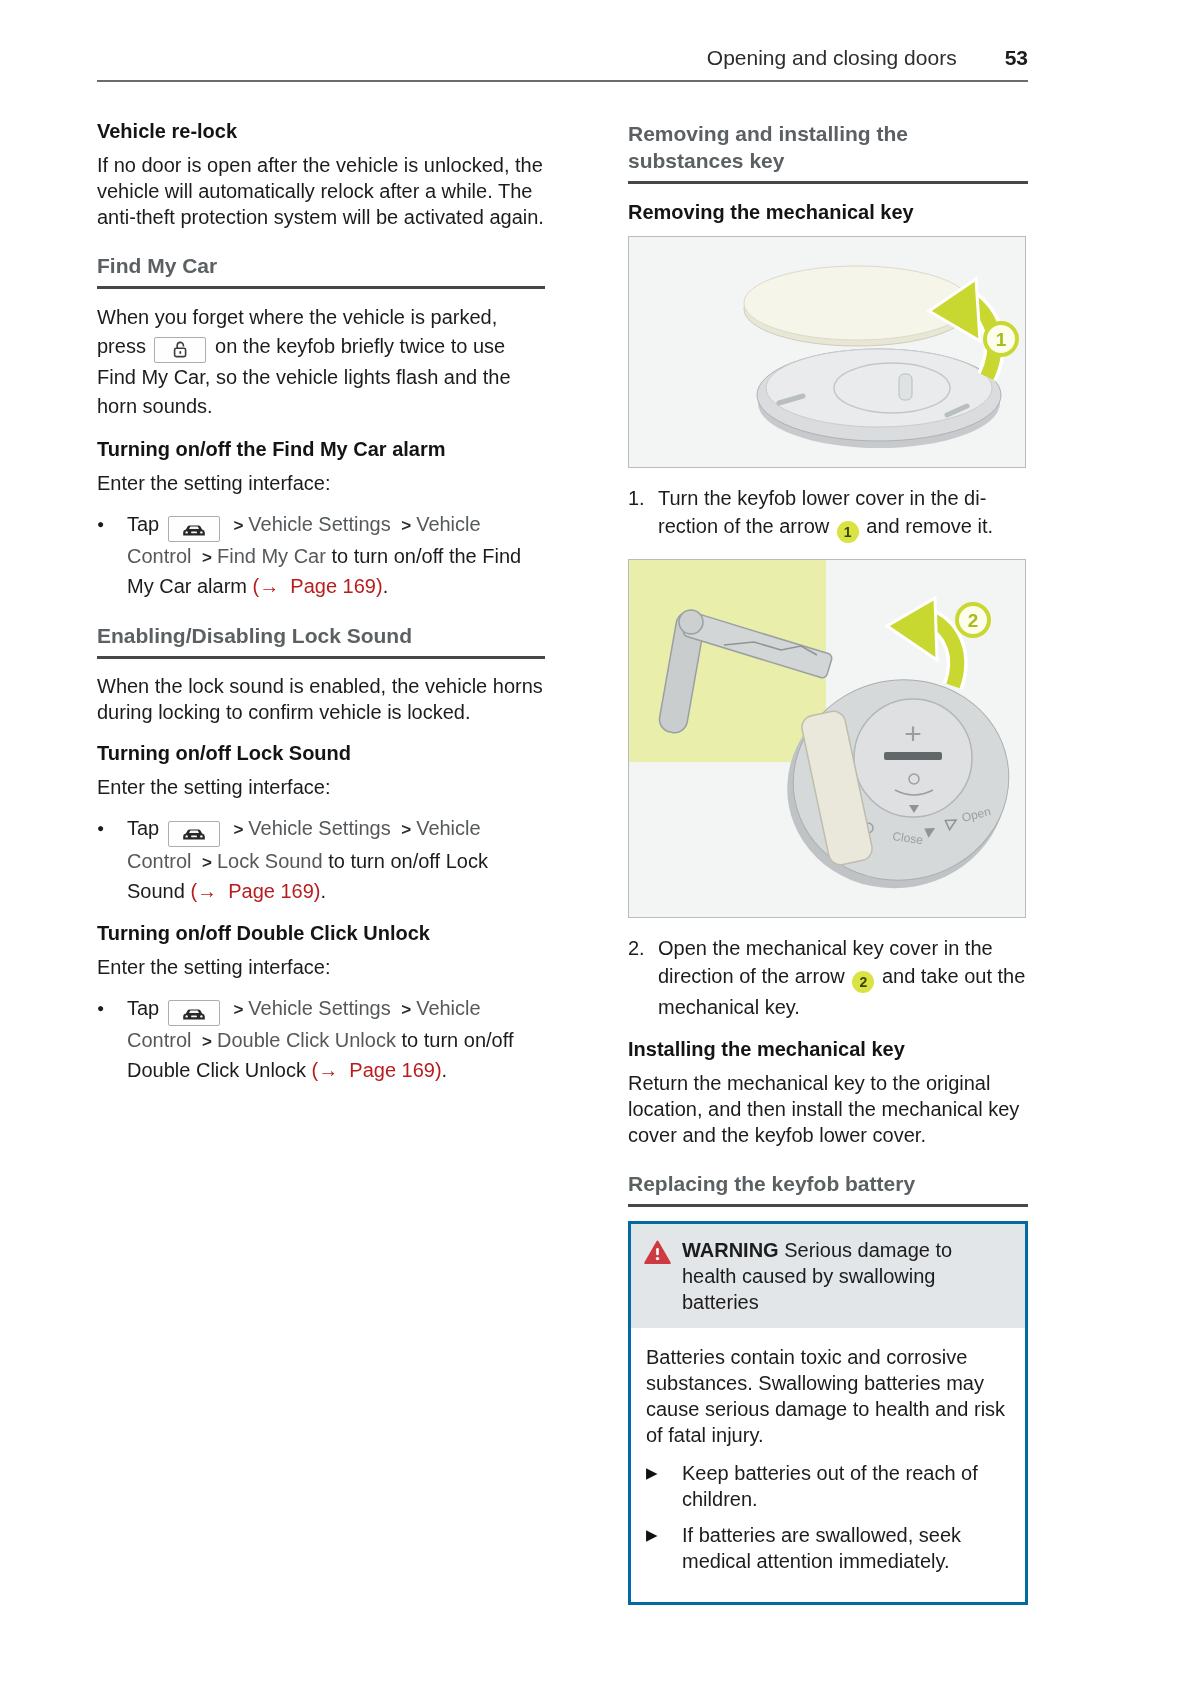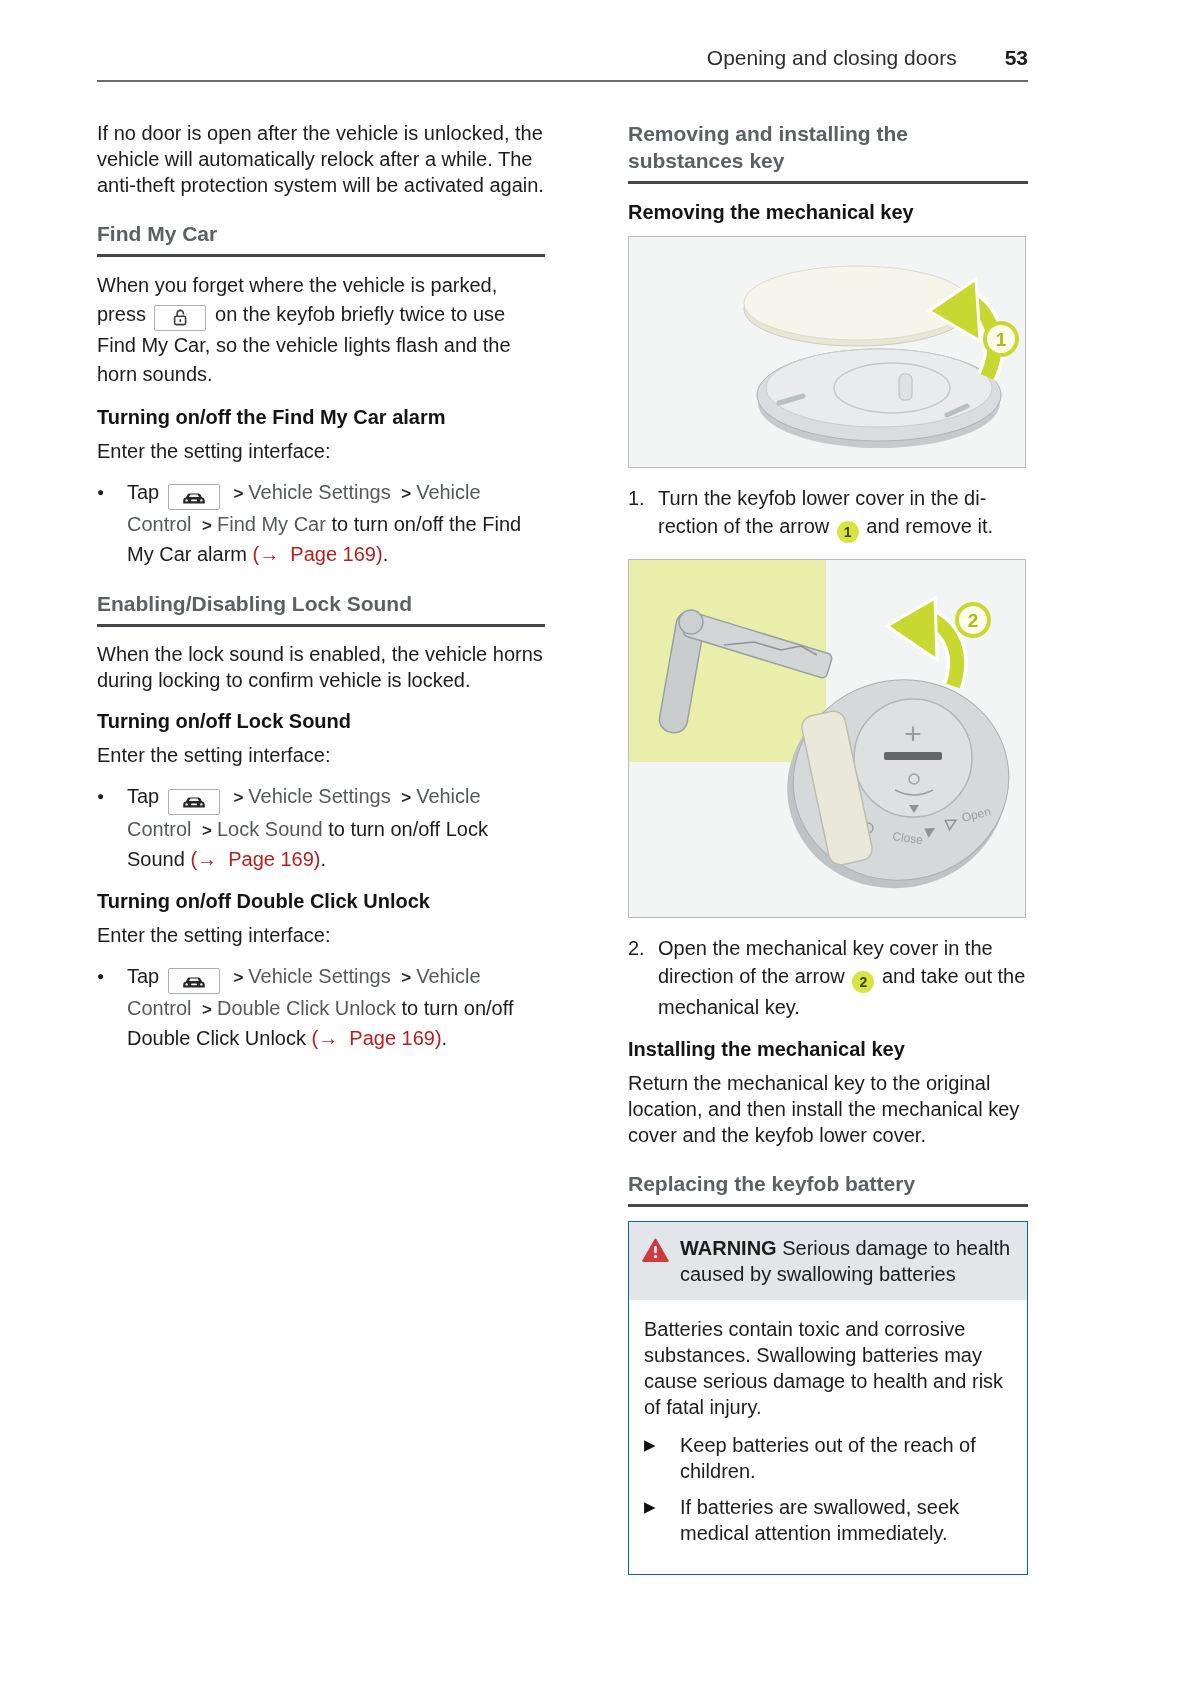--- a/index.html
+++ b/index.html
@@ -36,21 +36,21 @@
   
   .step { display:flex; font-size:20px; line-height:28px; margin:10px 0 16px; }
   .stepnum { width:30px; flex-shrink:0; }
   .steptext { flex:1; }
   .badge { display:inline-flex; align-items:center; justify-content:center; width:22px; height:22px; border-radius:50%; background:#d9e343; color:#3e4500; font-size:14px; font-weight:bold; vertical-align:-4px; margin:0 2px; }
 
   
   .figure { width:398px; border:1px solid #b7bcbe; background:#f3f4f4; margin:12px 0 16px; font-size:0; }
 
   
-  .warning { border:1px solid #0369a1; margin-top:3px; }
+  .warning { border:3px solid #0369a1; margin-top:3px; }
   .warn-band { background:#e3e6e8; display:flex; padding:13px 14px 13px 13px; gap:11px; }
   .warn-icon { flex-shrink:0; margin-top:3px; }
   .warn-title { font-size:20px; line-height:26px; color:#1c1c1c; }
   .warn-title b { font-weight:bold; }
   .warn-body { padding:16px 14px 18px 15px; background:#ffffff; }
   .warn-body p { font-size:20px; line-height:26px; margin-bottom:12px; }
   .warn-bullet { display:flex; font-size:20px; line-height:26px; margin:10px 0; }
   .warn-marker { width:36px; flex-shrink:0; font-size:15px; line-height:26px; color:#111; }
 </style>
 </head>
@@ -62,20 +62,21 @@
     <span>Opening and closing doors</span>
     <span class="hdr-num">53</span>
   </div>
   <hr class="hdr-rule">
 
   <div class="columns">
 
     <section class="col-left">
 
 
+      <div class="subhead">Vehicle re-lock</div>
       <p class="body">If no door is open after the vehicle is un­locked, the vehicle will automatically re­lock after a while. The anti-theft protec­tion system will be activated again.</p>
 
       <div class="section-head">Find My Car</div>
       <p class="body" style="line-height:29px;">
         <span>When you forget where the vehicle is parked, press</span>
         <span class="icon-box">
           <svg width="20" height="19" viewBox="0 0 20 19">
             <rect x="4.6" y="8.2" width="11" height="8.4" rx="1.6" fill="none" stroke="#3c3c3c" stroke-width="1.6"></rect>
             <path d="M7.2 8.2 V5.5 a3.1 3.1 0 0 1 6.2 0 v0.9" fill="none" stroke="#3c3c3c" stroke-width="1.6"></path>
             <rect x="9.4" y="11" width="1.8" height="3" rx="0.9" fill="#3c3c3c"></rect>

